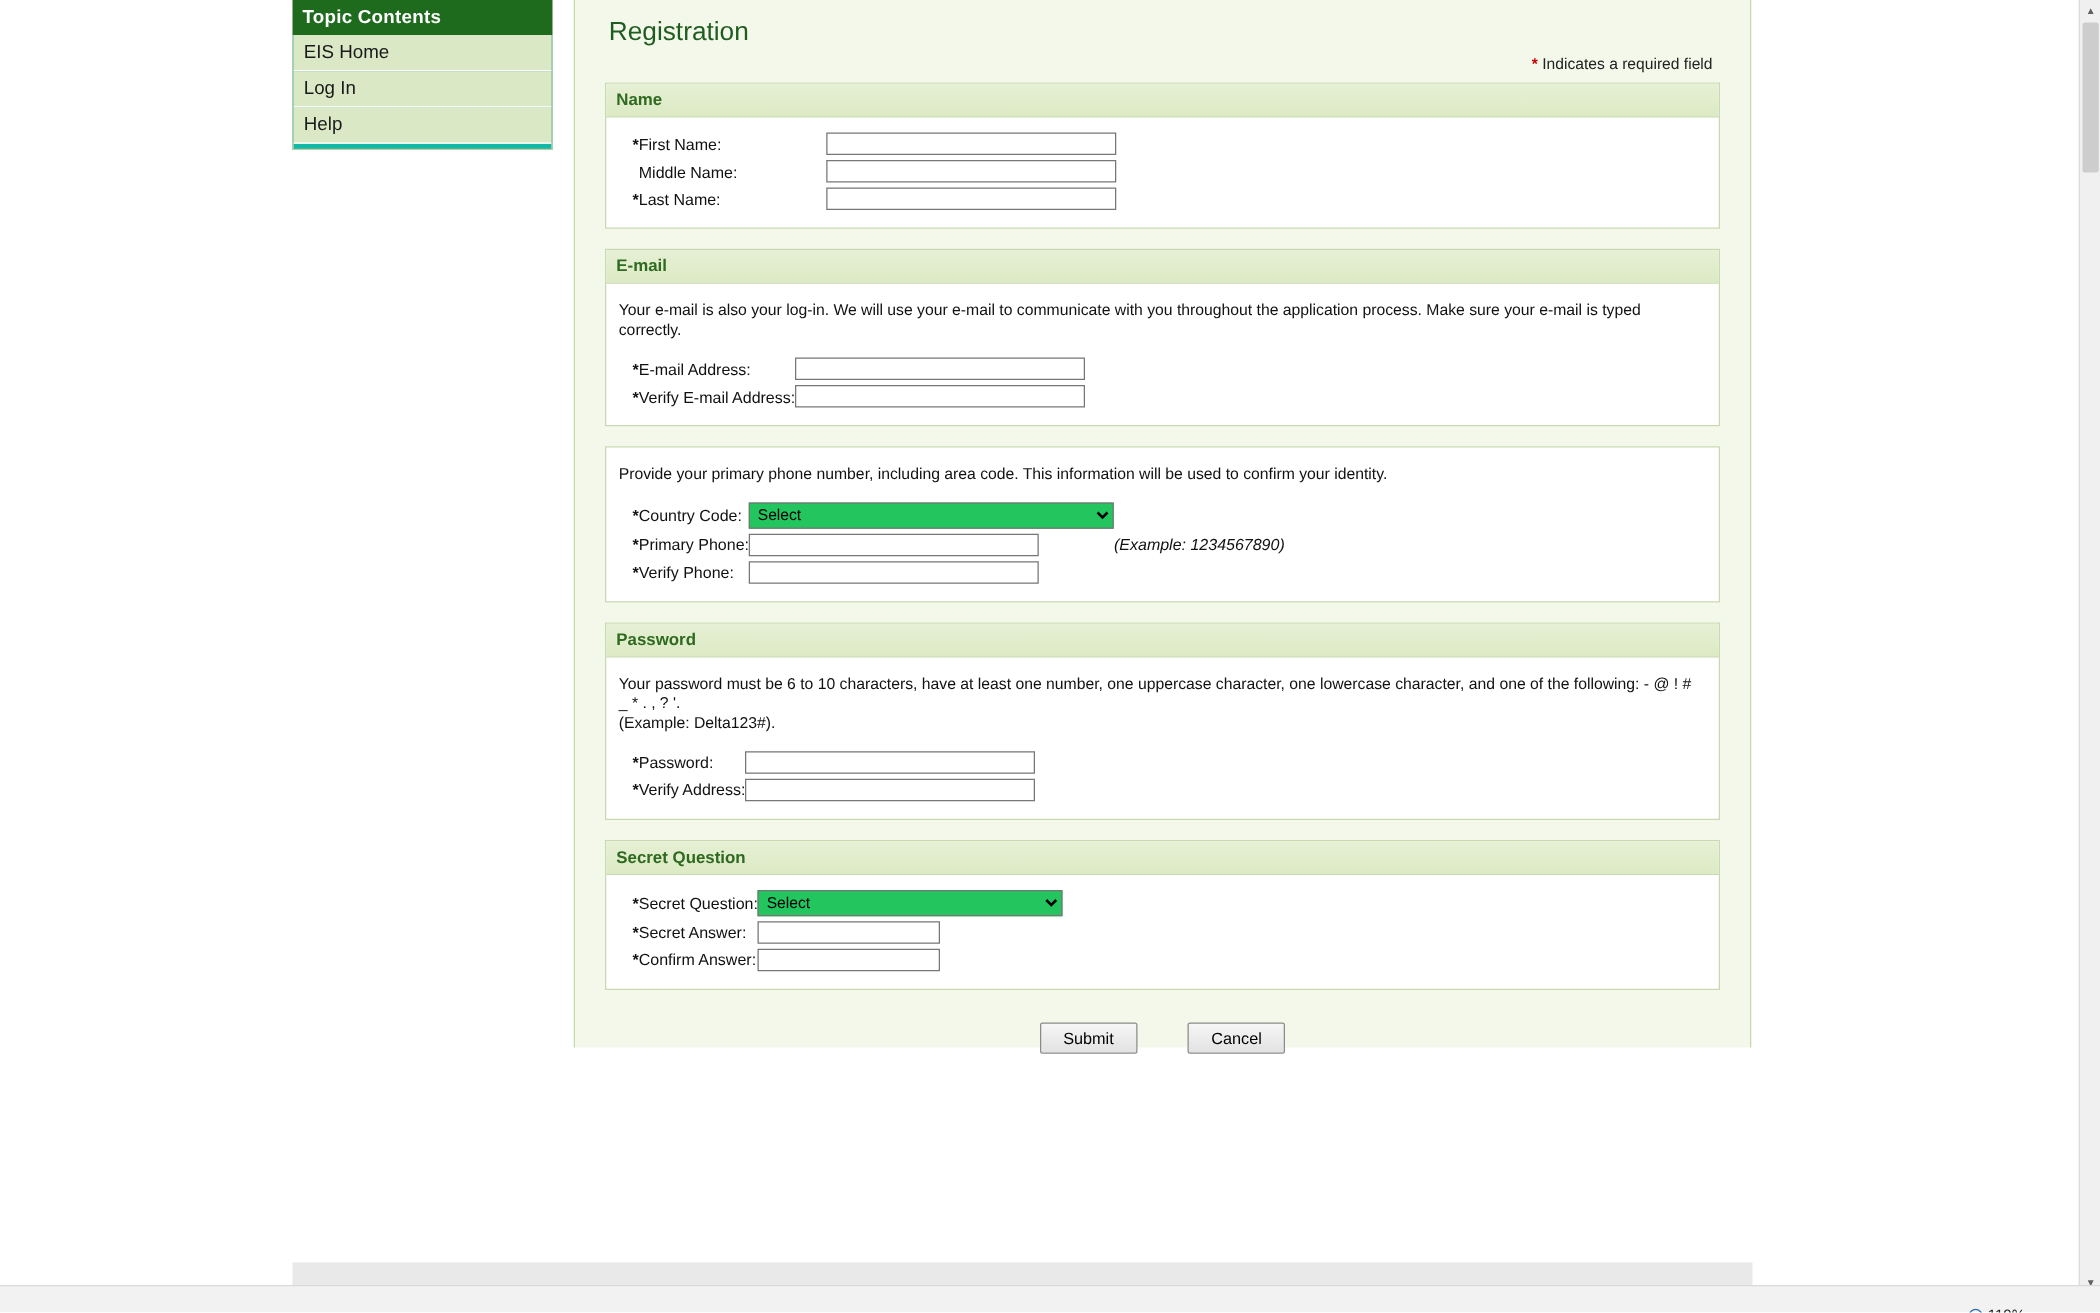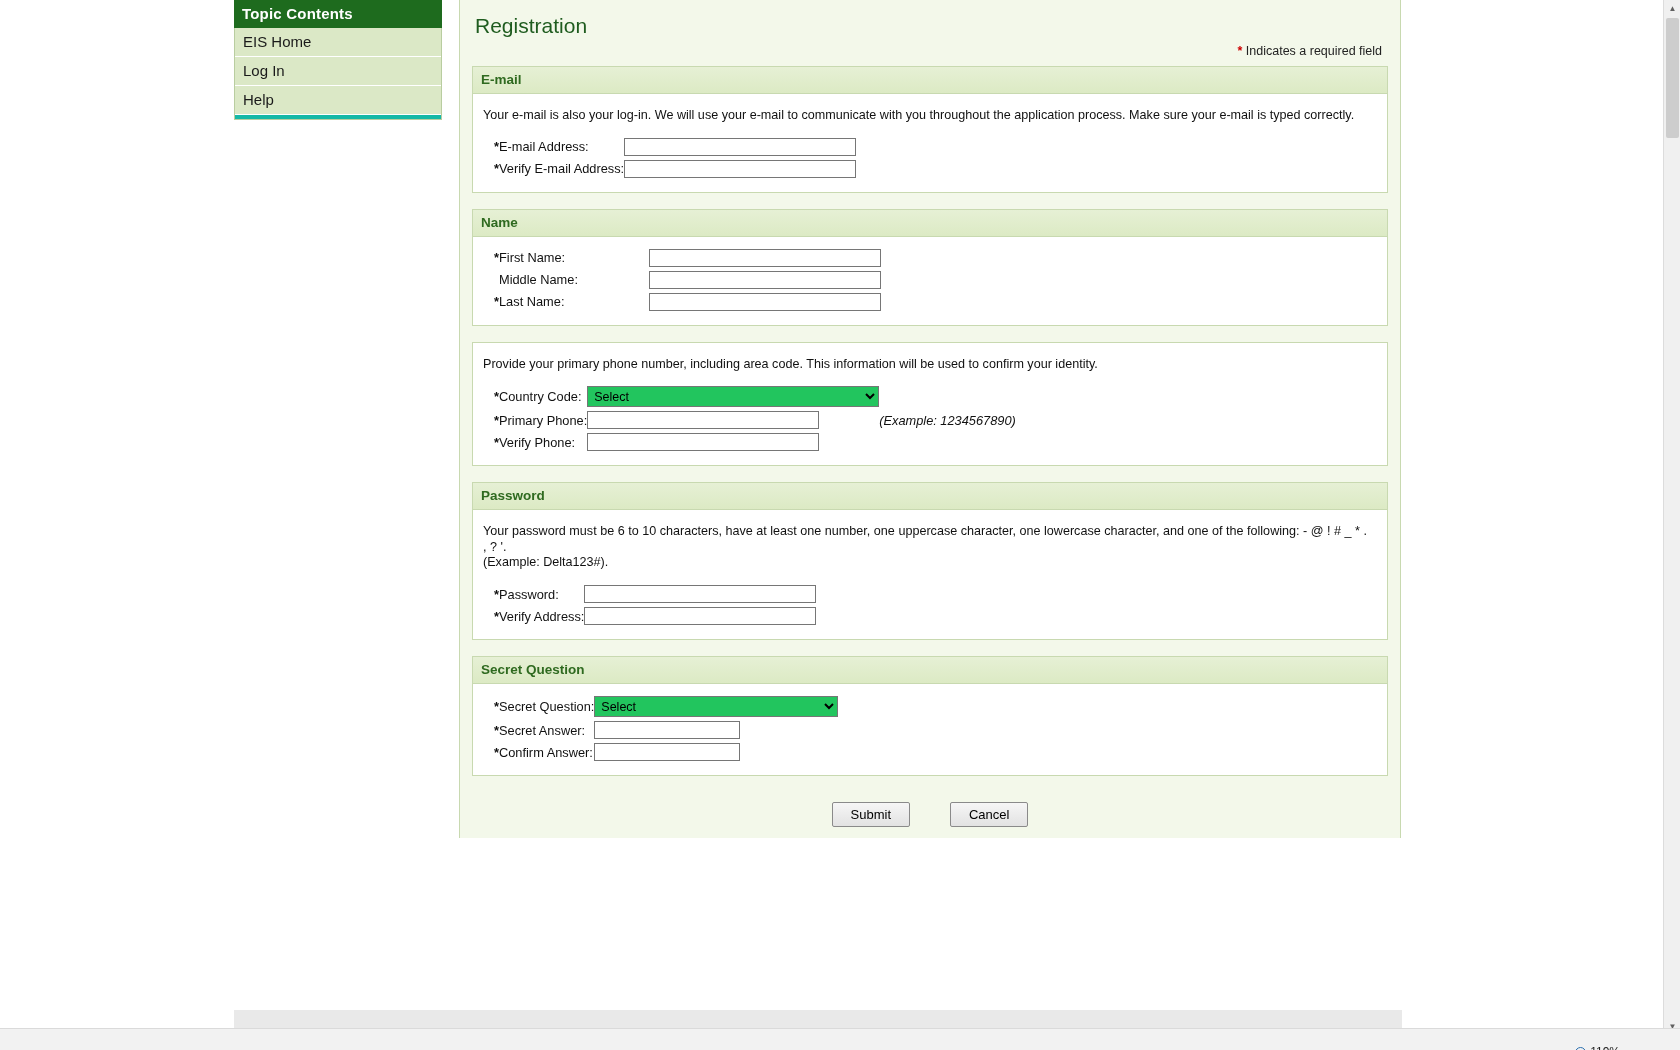--- a/index.html
+++ b/index.html
@@ -51,21 +51,21 @@
   
   .content {
     position: absolute;
     left: 459px;
     top: 0px;
     width: 942px;
     height: 838px;
     background: #f3f8ea;
     border-left: 1px solid #c8d9b0;
     border-right: 1px solid #c8d9b0;
-    padding: 0 12px;
+    padding: 0 24px;
   }
   .page-title {
     font-size: 21px;
     color: #1f5c1f;
     padding: 14px 0 6px 3px;
     font-weight: normal;
   }
   .required-note {
     text-align: right;
     font-size: 12.5px;
@@ -246,59 +246,59 @@
   <div class="content">
 
     <div class="page-title">Registration</div>
 
     <div class="required-note">
       <span class="req-star">*</span>
       <span>Indicates a required field</span>
     </div>
 
     <div class="section">
+      <div class="section-head">Name</div>
+      <div class="section-body">
+        <table class="fields lblpad-name">
+          <tbody>
+              <tr>
+            <td class="star">*</td>
+            <td class="lbl">First Name:</td>
+            <td class="ctl"><input class="txt w-name" type="text" value="" style=""></td>
+          </tr>
+          <tr>
+            <td class="star"></td>
+            <td class="lbl">Middle Name:</td>
+            <td class="ctl"><input class="txt w-name" type="text" value="" style=""></td>
+          </tr>
+          <tr>
+            <td class="star">*</td>
+            <td class="lbl">Last Name:</td>
+            <td class="ctl"><input class="txt w-name" type="text" value="" style=""></td>
+          </tr>
+        </tbody>
+          </table>
+      </div>
+    </div>
+
+    <div class="section">
       <div class="section-head">E-mail</div>
       <div class="section-body">
         <div class="helptext">Your e-mail is also your log-in. We will use your e-mail to communicate with you throughout the application process. Make sure your e-mail is typed correctly.</div>
         <table class="fields">
           <tbody>
               <tr>
             <td class="star">*</td>
             <td class="lbl">E-mail Address:</td>
             <td class="ctl"><input class="txt w-email" type="text" value="" style=""></td>
           </tr>
           <tr>
             <td class="star">*</td>
             <td class="lbl">Verify E-mail Address:</td>
             <td class="ctl"><input class="txt w-email" type="text" value="" style=""></td>
-          </tr>
-        </tbody>
-          </table>
-      </div>
-    </div>
-
-    <div class="section">
-      <div class="section-head">Name</div>
-      <div class="section-body">
-        <table class="fields lblpad-name">
-          <tbody>
-              <tr>
-            <td class="star">*</td>
-            <td class="lbl">First Name:</td>
-            <td class="ctl"><input class="txt w-name" type="text" value="" style=""></td>
-          </tr>
-          <tr>
-            <td class="star"></td>
-            <td class="lbl">Middle Name:</td>
-            <td class="ctl"><input class="txt w-name" type="text" value="" style=""></td>
-          </tr>
-          <tr>
-            <td class="star">*</td>
-            <td class="lbl">Last Name:</td>
-            <td class="ctl"><input class="txt w-name" type="text" value="" style=""></td>
           </tr>
         </tbody>
           </table>
       </div>
     </div>
 
     <div class="section">
       <div class="section-body">
         <div class="helptext">Provide your primary phone number, including area code. This information will be used to confirm your identity.</div>
         <table class="fields">

